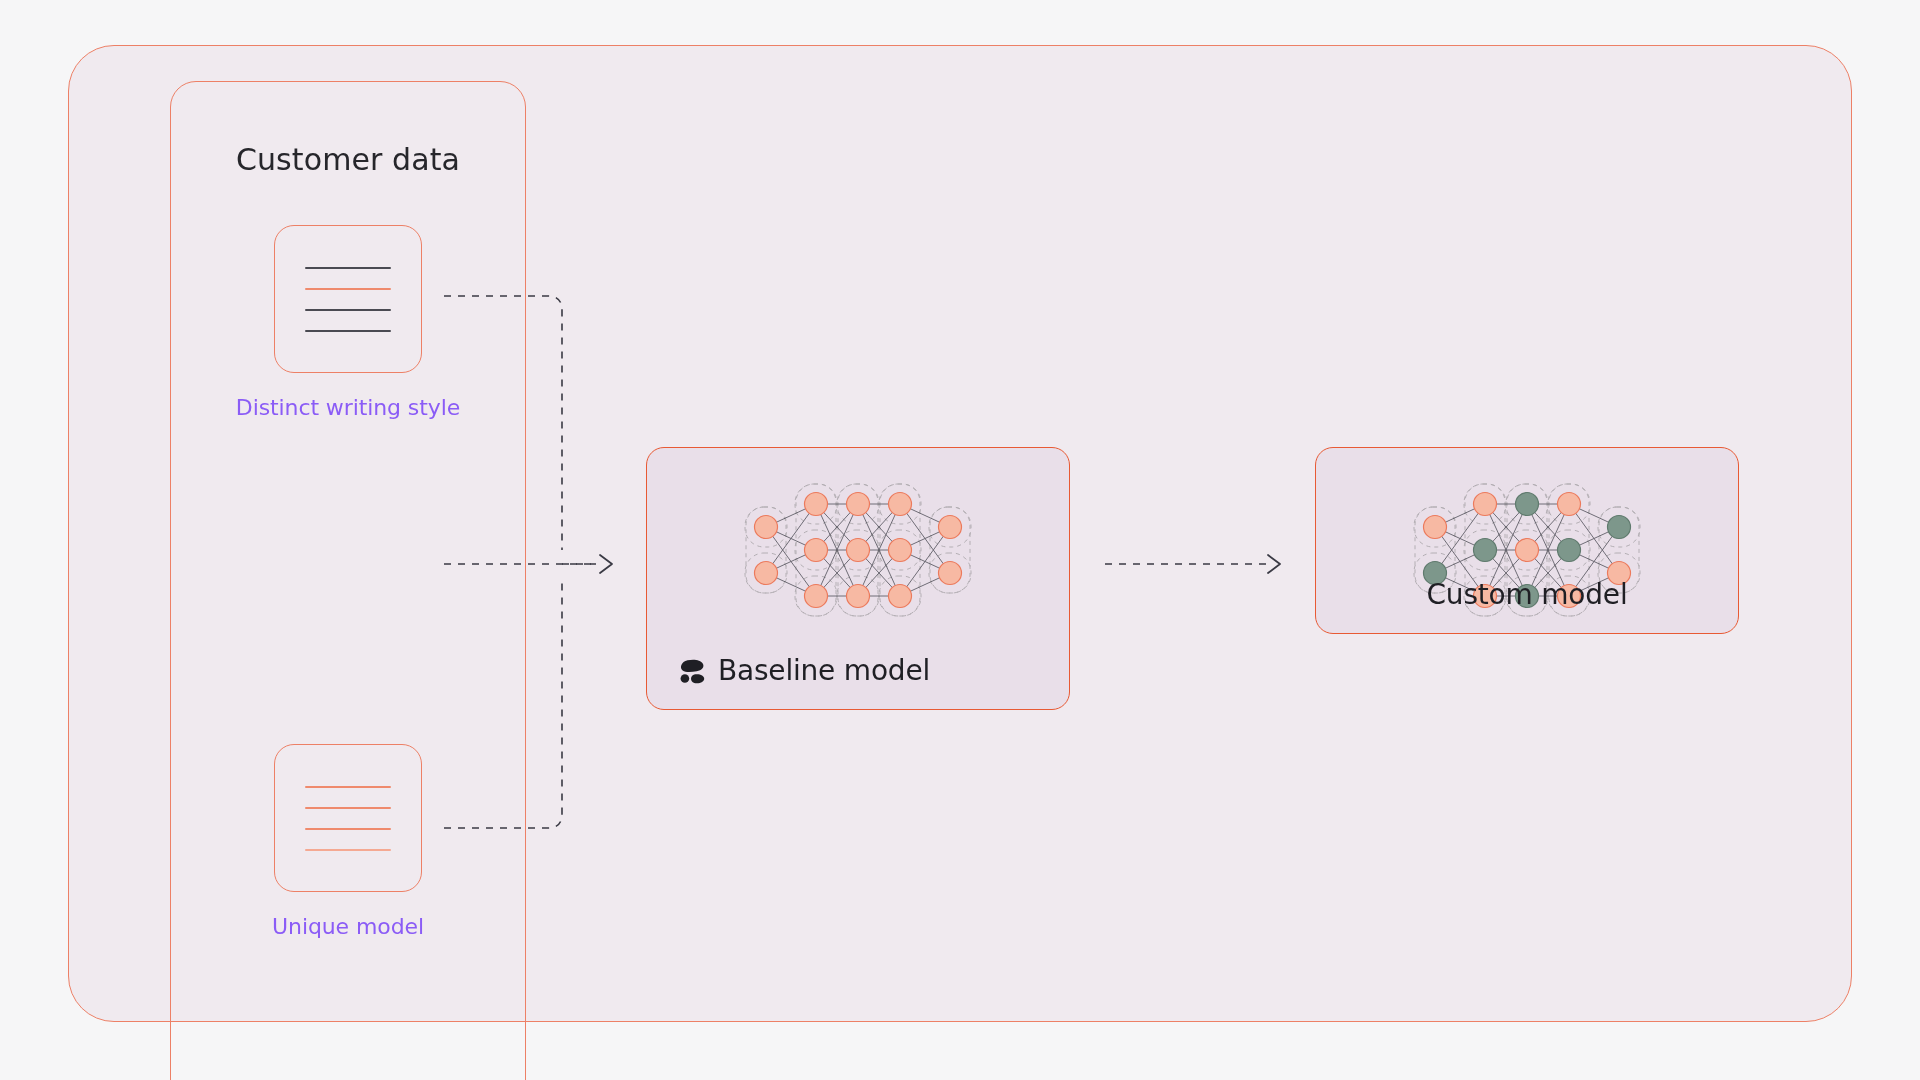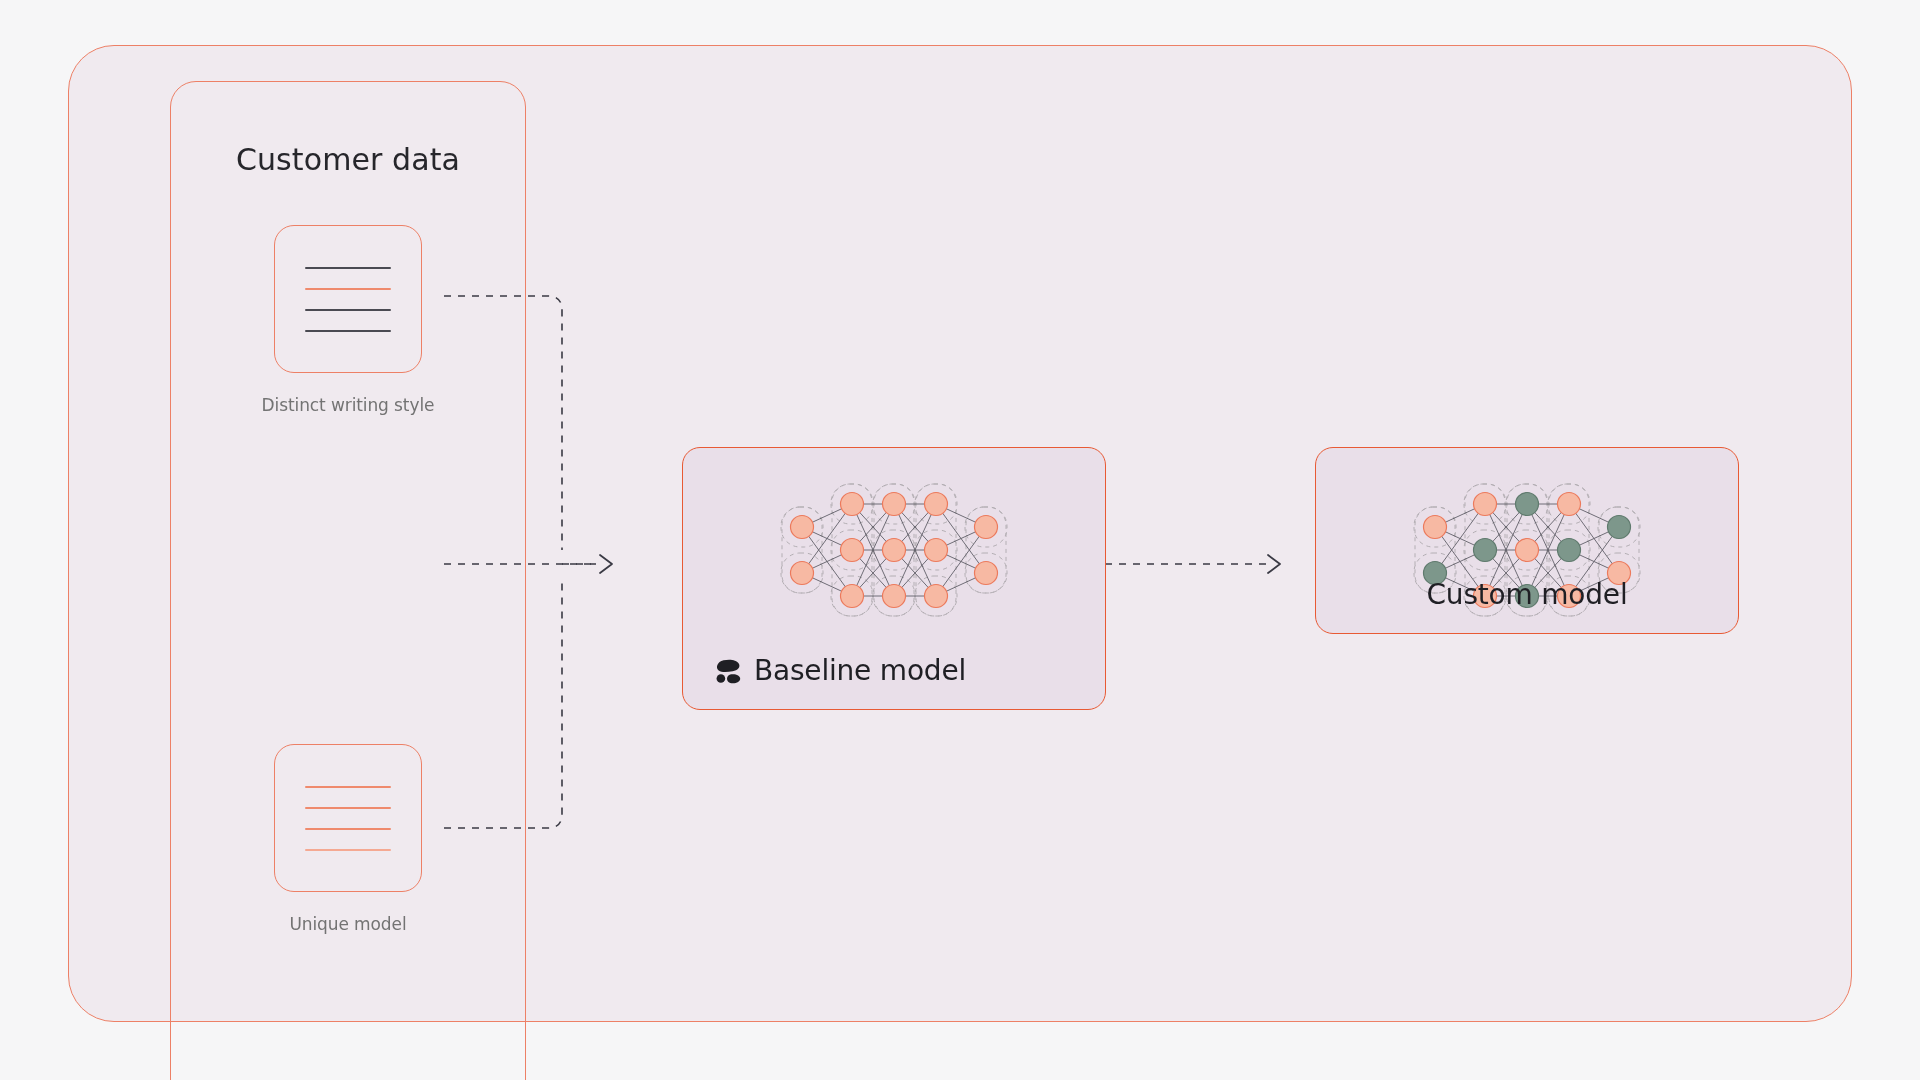--- a/index.html
+++ b/index.html
@@ -87,36 +87,36 @@
     height: 2px;
     display: flex;
     overflow: hidden;
     border-radius: 1px;
   }
   .seg { height: 100%; }
 
   .doc-label {
     margin-top: 22px;
     text-align: center;
-    font-size: 17px;
-    color: #737373;
+    font-size: 22px;
+    color: #8b5cf6;
     font-family: "DejaVu Sans", sans-serif;
     font-weight: 400;
     letter-spacing: -0.1px;
   }
 
   
   .model-box {
     position: absolute;
     box-sizing: border-box;
     background: #e9dfe9;
     border: 1.6px solid #e85a34;
     border-radius: 18px;
   }
-  .model-box.baseline { left: 682px; top: 447px; width: 424px; height: 263px; }
+  .model-box.baseline { left: 646px; top: 447px; width: 424px; height: 263px; }
   .model-box.custom   { left: 1315px; top: 447px; width: 424px; height: 187px; }
 
   .net-holder {
     position: absolute;
     left: 50%;
     top: 22px;
     transform: translateX(-50%);
   }
 
   .model-footer {

